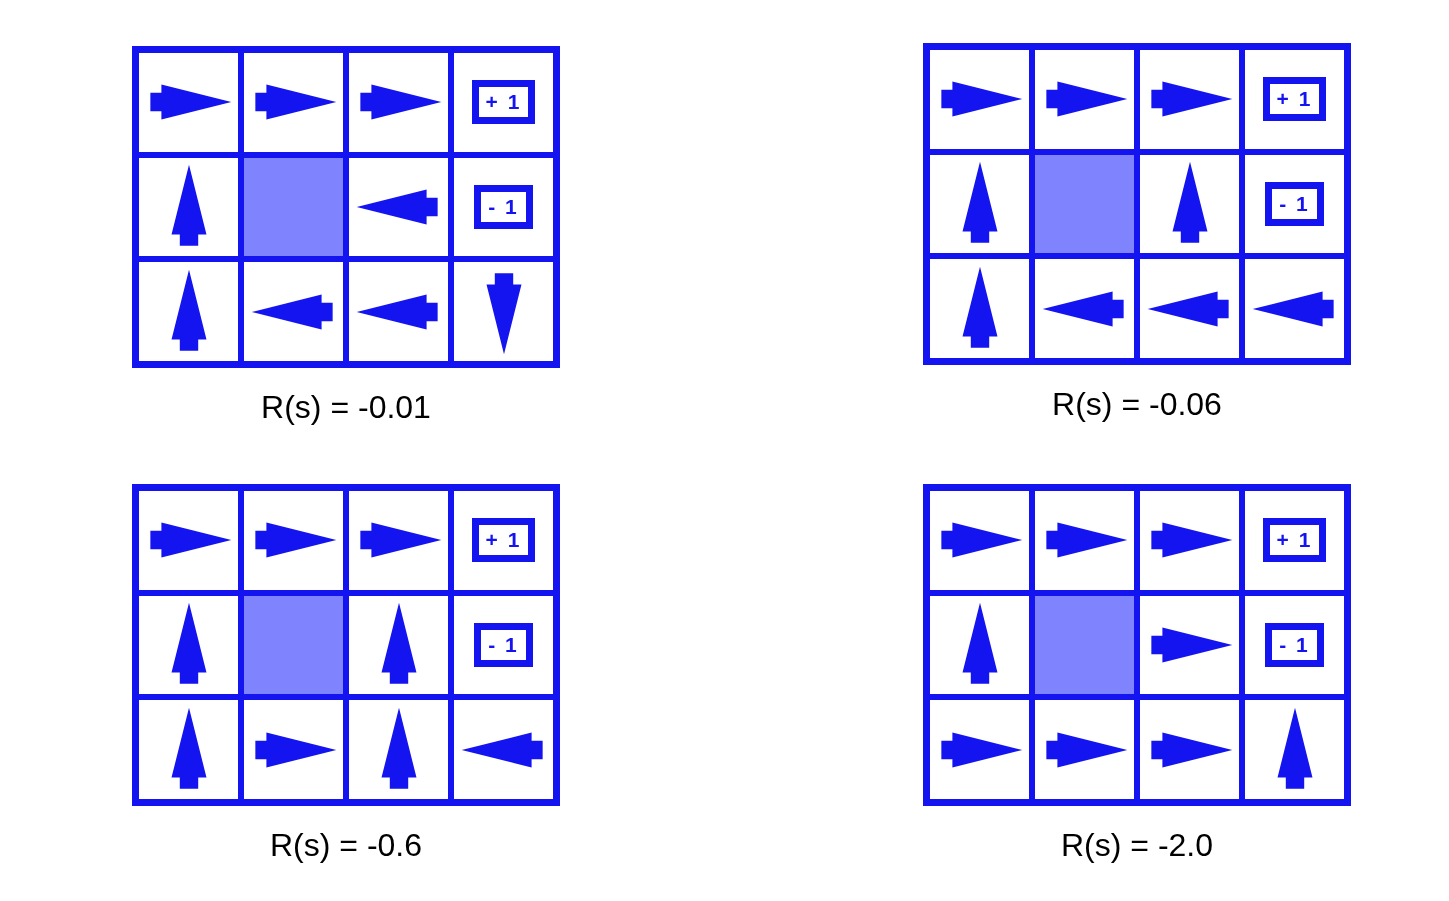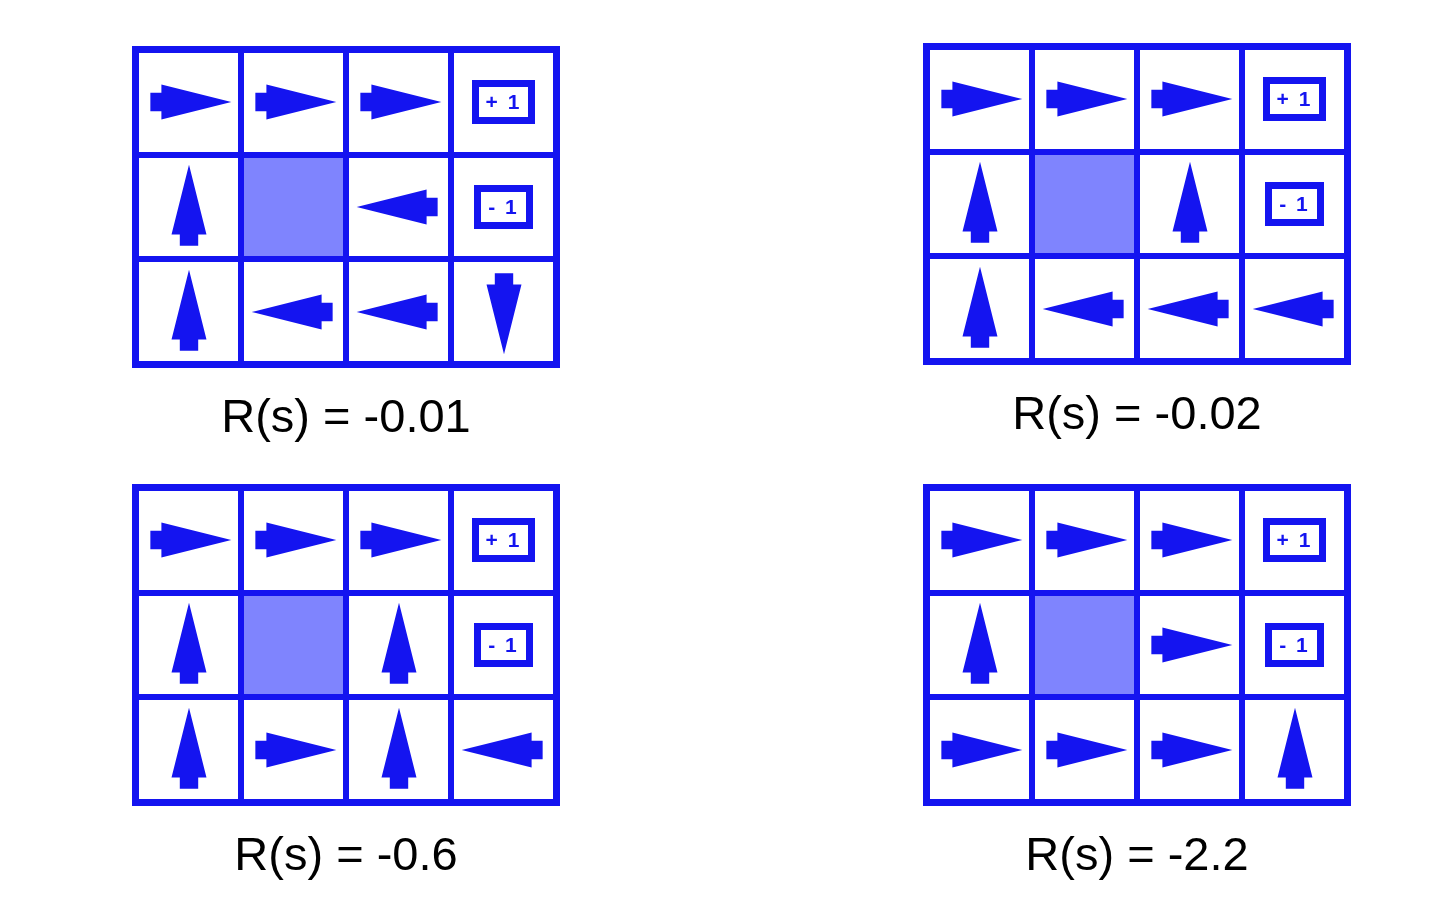--- a/index.html
+++ b/index.html
@@ -80,21 +80,21 @@
     text-align: center;
     white-space: nowrap;
   }
 
   .caption {
     margin-top: 22px;
     width: 428px;
     text-align: center;
     color: #000000;
     font-family: "Liberation Sans", sans-serif;
-    font-size: 47px;
+    font-size: 32px;
     font-weight: normal;
     line-height: 1.1;
   }
 </style>
 </head>
 <body>
 
 <div id="figure-root">
     <div class="panel p0">
       <div class="grid">
@@ -237,21 +237,21 @@
           </span>
         </div>
         <div class="cell">
           <span aria-label="left">
             <svg width="92" height="92" viewBox="0 0 100 100" class="arrow-svg">
               <polygon points="20,31 96,50 20,69 20,60 8,60 8,40 20,40" fill="#1414f0" transform="rotate(180 50 50)"></polygon>
             </svg>
           </span>
         </div>
       </div>
-      <div class="caption">R(s) = -0.02</div>
+      <div class="caption">R(s) = -0.06</div>
     </div>
     <div class="panel p2">
       <div class="grid">
         <div class="cell">
           <span aria-label="right">
             <svg width="92" height="92" viewBox="0 0 100 100" class="arrow-svg">
               <polygon points="20,31 96,50 20,69 20,60 8,60 8,40 20,40" fill="#1414f0" transform="rotate(0 50 50)"></polygon>
             </svg>
           </span>
         </div>
@@ -387,15 +387,15 @@
           </span>
         </div>
         <div class="cell">
           <span aria-label="up">
             <svg width="92" height="92" viewBox="0 0 100 100" class="arrow-svg">
               <polygon points="20,31 96,50 20,69 20,60 8,60 8,40 20,40" fill="#1414f0" transform="rotate(270 50 50)"></polygon>
             </svg>
           </span>
         </div>
       </div>
-      <div class="caption">R(s) = -2.2</div>
+      <div class="caption">R(s) = -2.0</div>
     </div>
   </div>
 
 </body></html>

